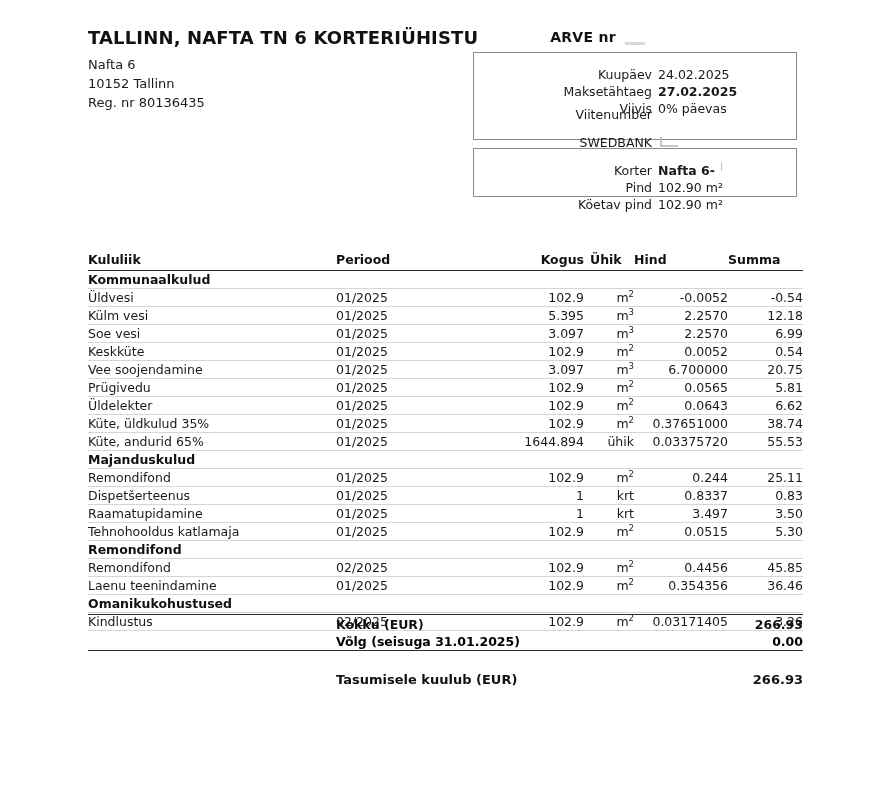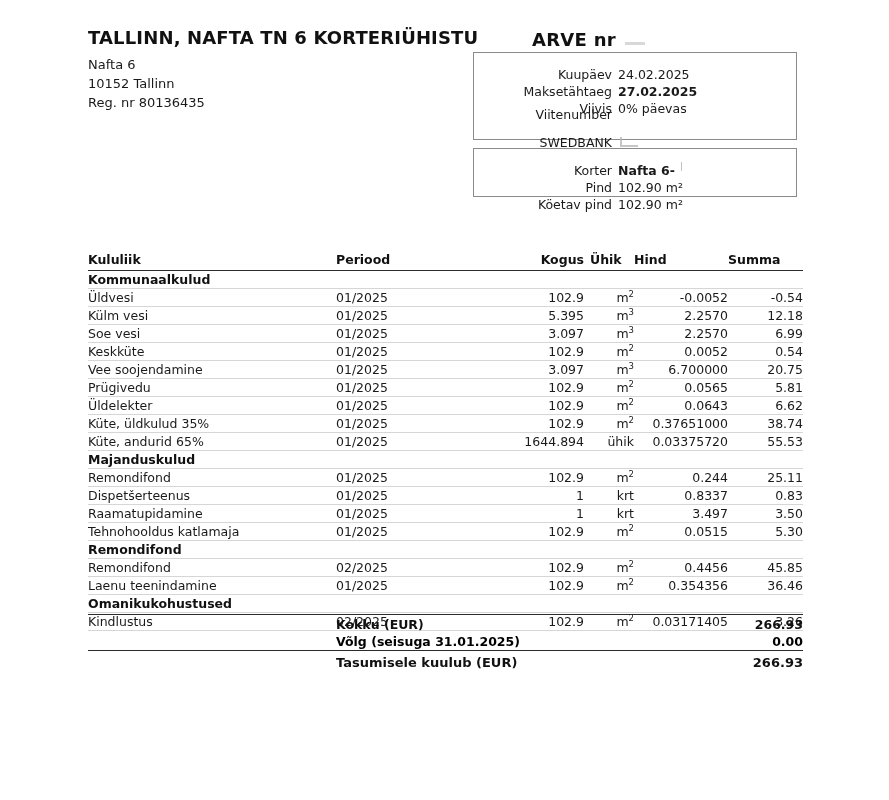--- a/index.html
+++ b/index.html
@@ -45,21 +45,21 @@
     top: 29px;
     width: 324px;
     height: 22px;
   }
   .invoice-title {
     position: absolute;
     left: 0;
     top: 0;
     width: 143px;
     text-align: right;
-    font-size: 18px;
+    font-size: 14px;
     font-weight: bold;
     letter-spacing: 0.3px;
     color: #111;
   }
   .redacted-mark {
     position: absolute;
     top: 13px;
     left: 152px;
     width: 20px;
     height: 3px;
@@ -67,20 +67,21 @@
   }
 
   
   .info-box {
     position: absolute;
     left: 473px;
     border: 1px solid #8a8a8a;
     box-sizing: border-box;
     background: #fff;
     width: 324px;
+    padding-left: 40px;
   }
   #info-box-invoice { top: 52px; height: 88px; }
   #info-box-apartment { top: 148px; height: 49px; }
 
   .info-row {
     display: flex;
     align-items: baseline;
     height: 17px;
     line-height: 17px;
   }
@@ -200,21 +201,21 @@
   }
   .totals-table tr.row-volg td {
     color: #000000;
     font-weight: bold;
   }
   .totals-table tr.row-final td {
     font-weight: bold;
     font-size: 13px;
     color: #111;
     border-top: 1.4px solid #2b2b2b;
-    padding-top: 2px;
+    padding-top: 19px;
     height: 20px;
     line-height: 20px;
   }
   .totals-table td.t-value { text-align: right; }
 
   sup { font-size: 8.5px; vertical-align: super; line-height: 0; }
 </style>
 </head>
 <body>
 

